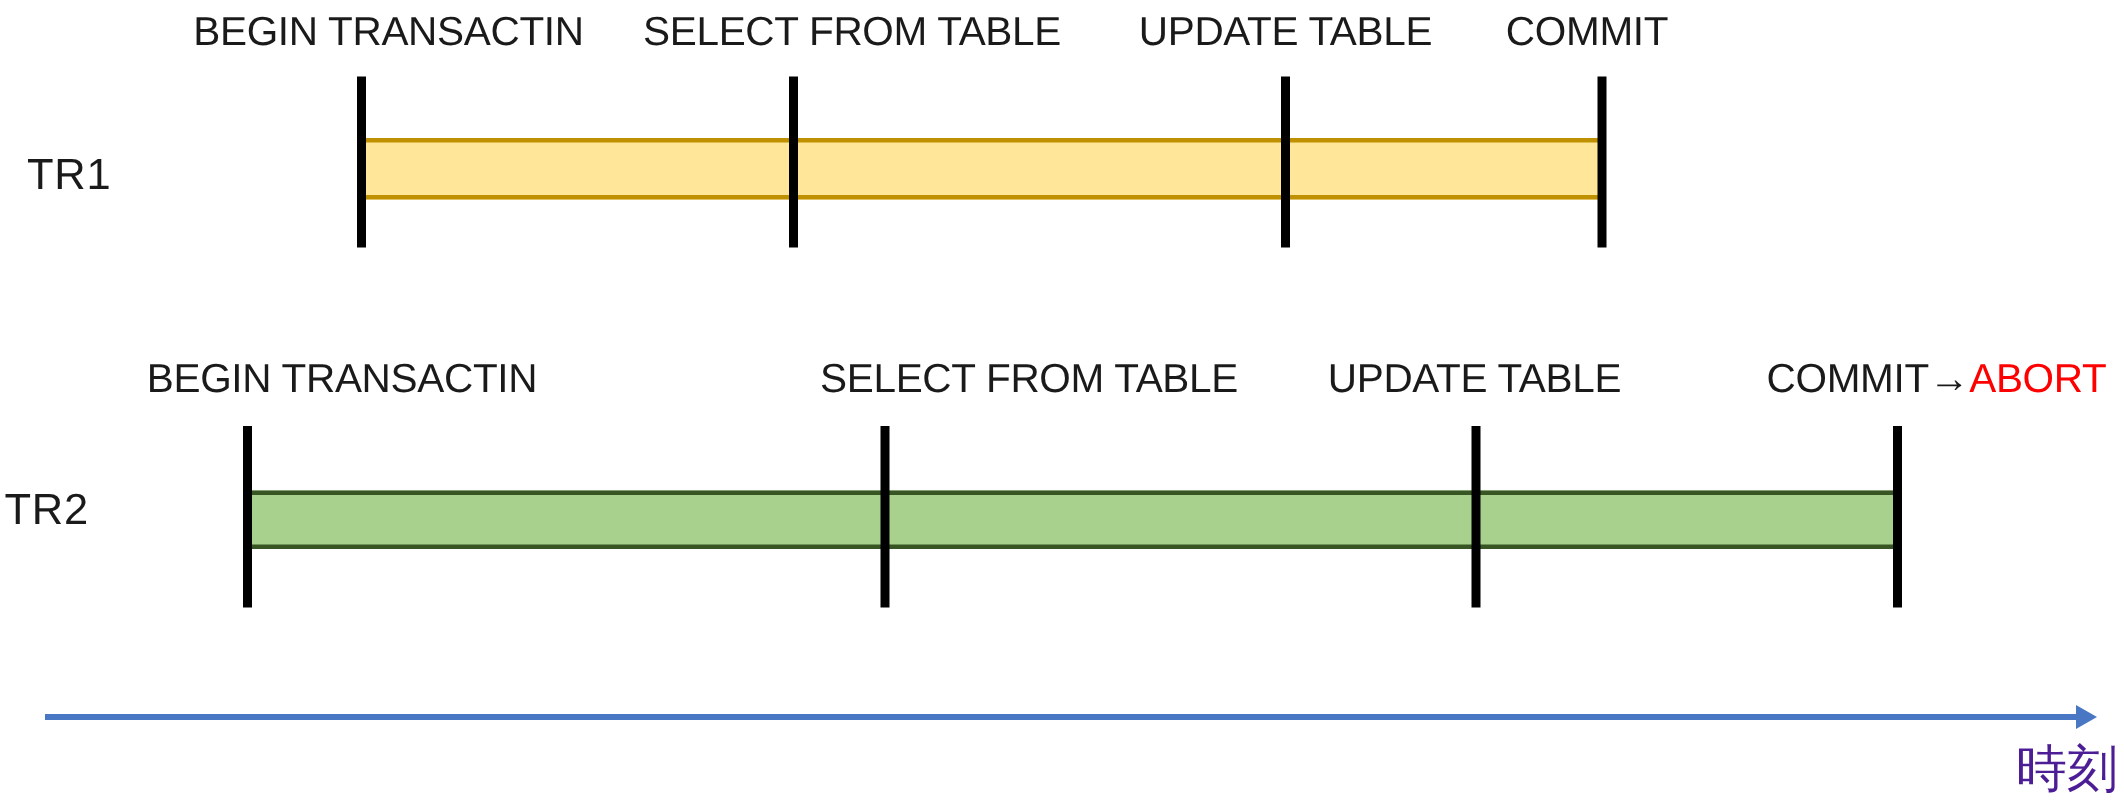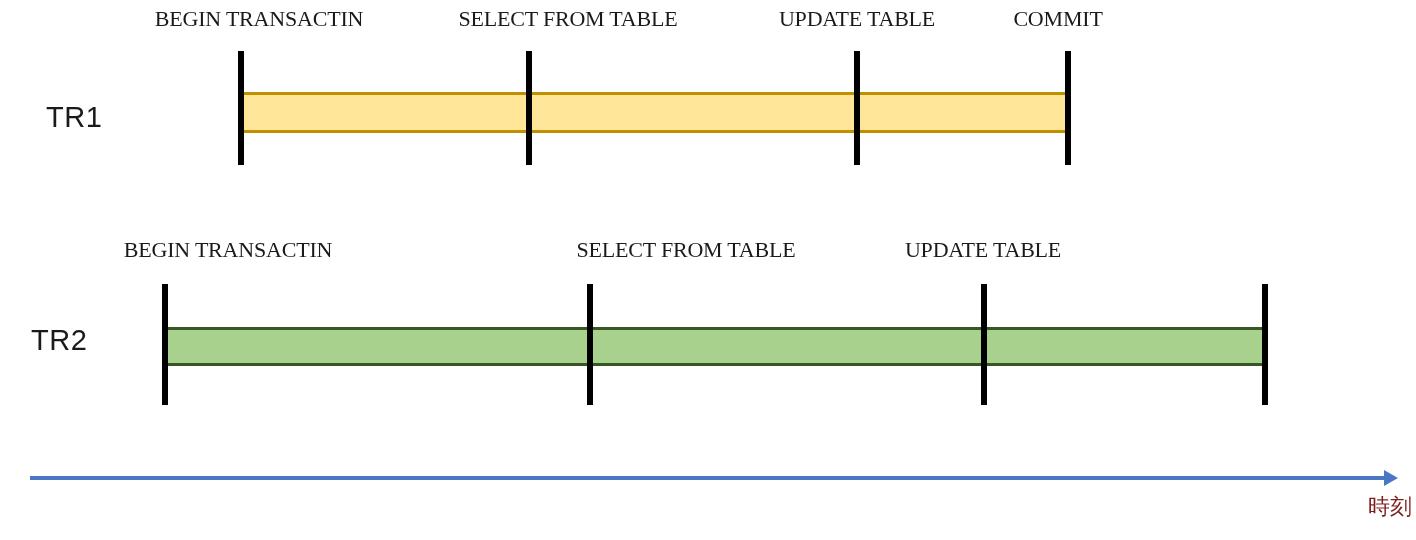--- a/index.html
+++ b/index.html
@@ -17,33 +17,31 @@
   }
 
   
   .row-label {
     position: absolute;
     font-size: 29px;
     line-height: 1;
     color: #1a1a1a;
     letter-spacing: 0.5px;
     white-space: nowrap;
-    margin-left: 28px;
   }
 
   
   .event-label {
     position: absolute;
-    font-size: 22px;
+    font-size: 27px;
     line-height: 1;
     color: #1a1a1a;
     white-space: nowrap;
     transform: translateX(-50%);
     letter-spacing: -0.2px;
-    font-family: Liberation Serif, serif;
   }
   .event-label .abort {
     color: #ff0000;
   }
   .event-label .arrow-glyph {
     color: #1a1a1a;
   }
 
   
   .tick {
@@ -77,23 +75,23 @@
   .axis-head {
     position: absolute;
     width: 0;
     height: 0;
     border-top: 8px solid transparent;
     border-bottom: 8px solid transparent;
     border-left: 14px solid #4a77c4;
   }
   .axis-caption {
     position: absolute;
-    font-size: 22px;
+    font-size: 34px;
     line-height: 1;
-    color: #7f1d1d;
+    color: #4c1d95;
     white-space: nowrap;
     transform: translateX(-100%);
   }
 </style>
 </head>
 <body>
 
 <div id="canvas">
 
   <div class="row-label" style="left:18px; top:103px;">TR1</div>
@@ -110,20 +108,21 @@
   <div class="tick" style="left:857px; top:51px; height:114px;"></div>
   <div class="tick" style="left:1068px; top:51px; height:114px;"></div>
 
   <div class="row-label" style="left:3px; top:326px;">TR2</div>
 
   <div class="bar bar-tr2" style="left:164px; top:327px; width:1102px; height:39px;"></div>
 
   <div class="event-label" style="left:228px; top:239px;">BEGIN TRANSACTIN</div>
   <div class="event-label" style="left:686px; top:239px;">SELECT FROM TABLE</div>
   <div class="event-label" style="left:983px; top:239px;">UPDATE TABLE</div>
+  <div class="event-label" style="left:1291px; top:239px;"><span>COMMIT</span><span class="arrow-glyph">→</span><span class="abort">ABORT</span></div>
 
   <div class="tick" style="left:165px; top:284px; height:121px;"></div>
   <div class="tick" style="left:590px; top:284px; height:121px;"></div>
   <div class="tick" style="left:984px; top:284px; height:121px;"></div>
   <div class="tick" style="left:1265px; top:284px; height:121px;"></div>
 
   <div class="axis-line" style="left:30px; top:476px; width:1355px;"></div>
   <div class="axis-head" style="left:1384px; top:470px;"></div>
   <div class="axis-caption" style="left:1412px; top:496px;">時刻</div>
 

